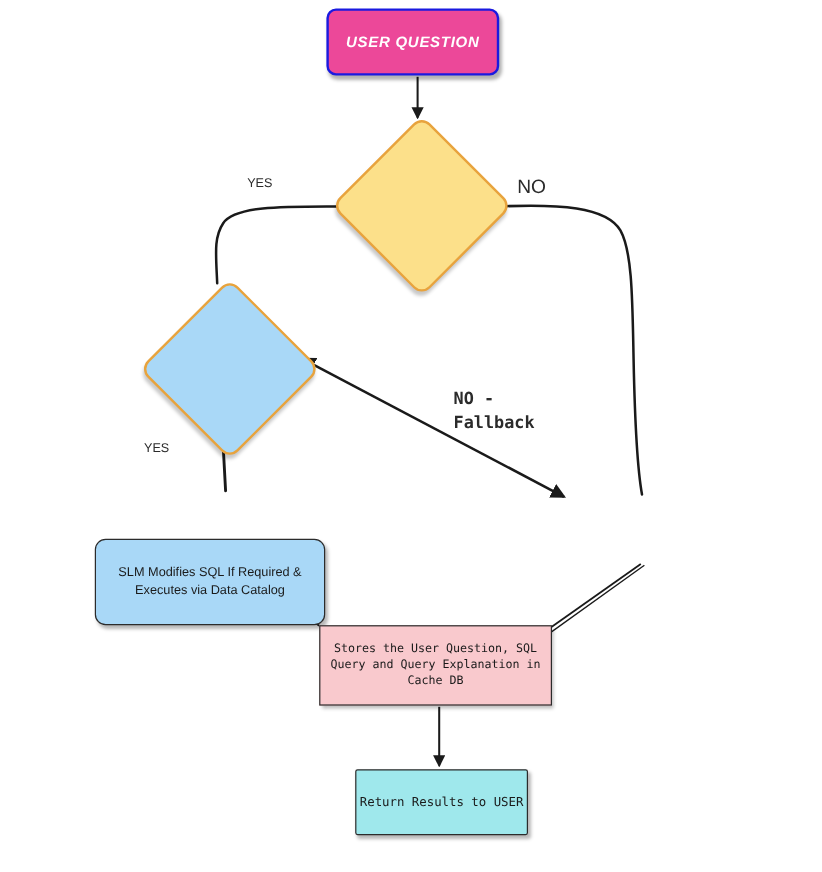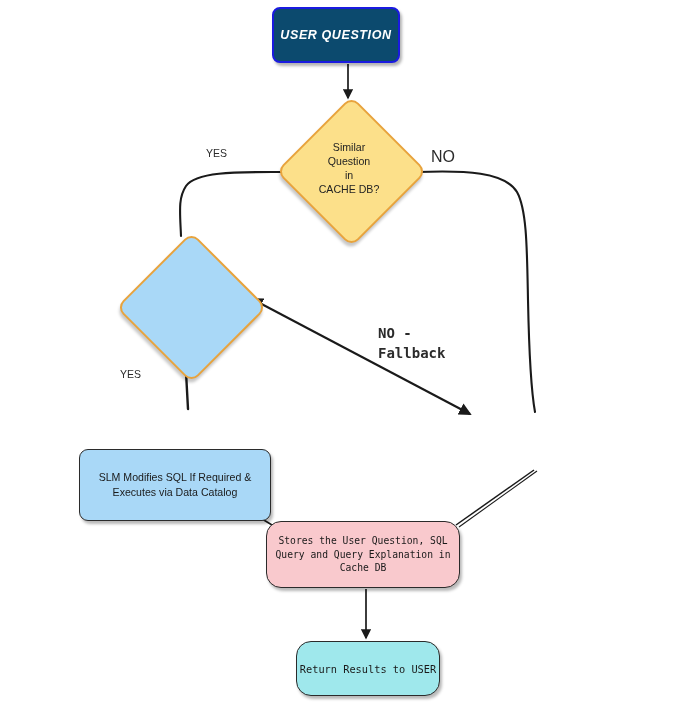--- a/index.html
+++ b/index.html
@@ -29,22 +29,22 @@
     box-sizing: border-box;
     display: flex;
     align-items: center;
     justify-content: center;
     text-align: center;
     z-index: 3;
   }
 
   
   .n-start {
-    left: 272px; top: 7px; width: 128px; height: 56px;
-    background: #0c4a6e;
+    left: 272px; top: 7px; width: 144px; height: 56px;
+    background: #ec4899;
     border: 2.5px solid #1a1ae0;
     border-radius: 8px;
     box-shadow: 2px 3px 3px rgba(0,0,0,0.30);
   }
   .n-start .lbl {
     color: #ffffff;
     font-weight: bold;
     font-style: italic;
     font-size: 12.5px;
     letter-spacing: 0.6px;
@@ -116,35 +116,35 @@
     font-style: italic;
     font-size: 11px;
     letter-spacing: -0.1px;
     transform: scaleX(0.88);
   }
 
   .n-store {
     left: 266px; top: 521px; width: 194px; height: 67px;
     background: #f9c9cd;
     border: 1.6px solid #2b2b2b;
-    border-radius: 15px;
+    border-radius: 0;
     box-shadow: 2px 3px 3px rgba(0,0,0,0.28);
   }
   .n-store .lbl {
     font-family: "DejaVu Sans Mono", monospace;
     font-size: 9.7px;
     color: #1a1a1a;
     line-height: 1.42;
   }
 
   .n-return {
     left: 296px; top: 641px; width: 144px; height: 55px;
     background: #9fe8ec;
     border: 1.6px solid #2b2b2b;
-    border-radius: 15px;
+    border-radius: 2px;
     box-shadow: 2px 3px 3px rgba(0,0,0,0.28);
   }
   .n-return .lbl {
     font-family: "DejaVu Sans Mono", monospace;
     font-size: 10.3px;
     color: #1a1a1a;
   }
 
   
   .elabel {
@@ -196,24 +196,20 @@
 
     <path d="M 366,589 L 366,638" fill="none" stroke="#1a1a1a" stroke-width="1.7" marker-end="url(#arrowEnd)"></path>
   </svg>
 
   <div class="node n-start">
     <span class="lbl" style="white-space: pre-line;">USER QUESTION</span>
   </div>
 
   <div class="diamond n-cache">
     <div class="shape"></div>
-    <div class="dlabel" style="white-space: pre-line;">Similar
-Question
-in
-CACHE DB?</div>
   </div>
 
   <div class="diamond n-slm">
     <div class="shape"></div>
   </div>
 
   <div class="node n-exec">
     <span class="lbl" style="white-space: pre-line;">SLM Modifies SQL If Required &amp;
 Executes via Data Catalog</span>
   </div>

